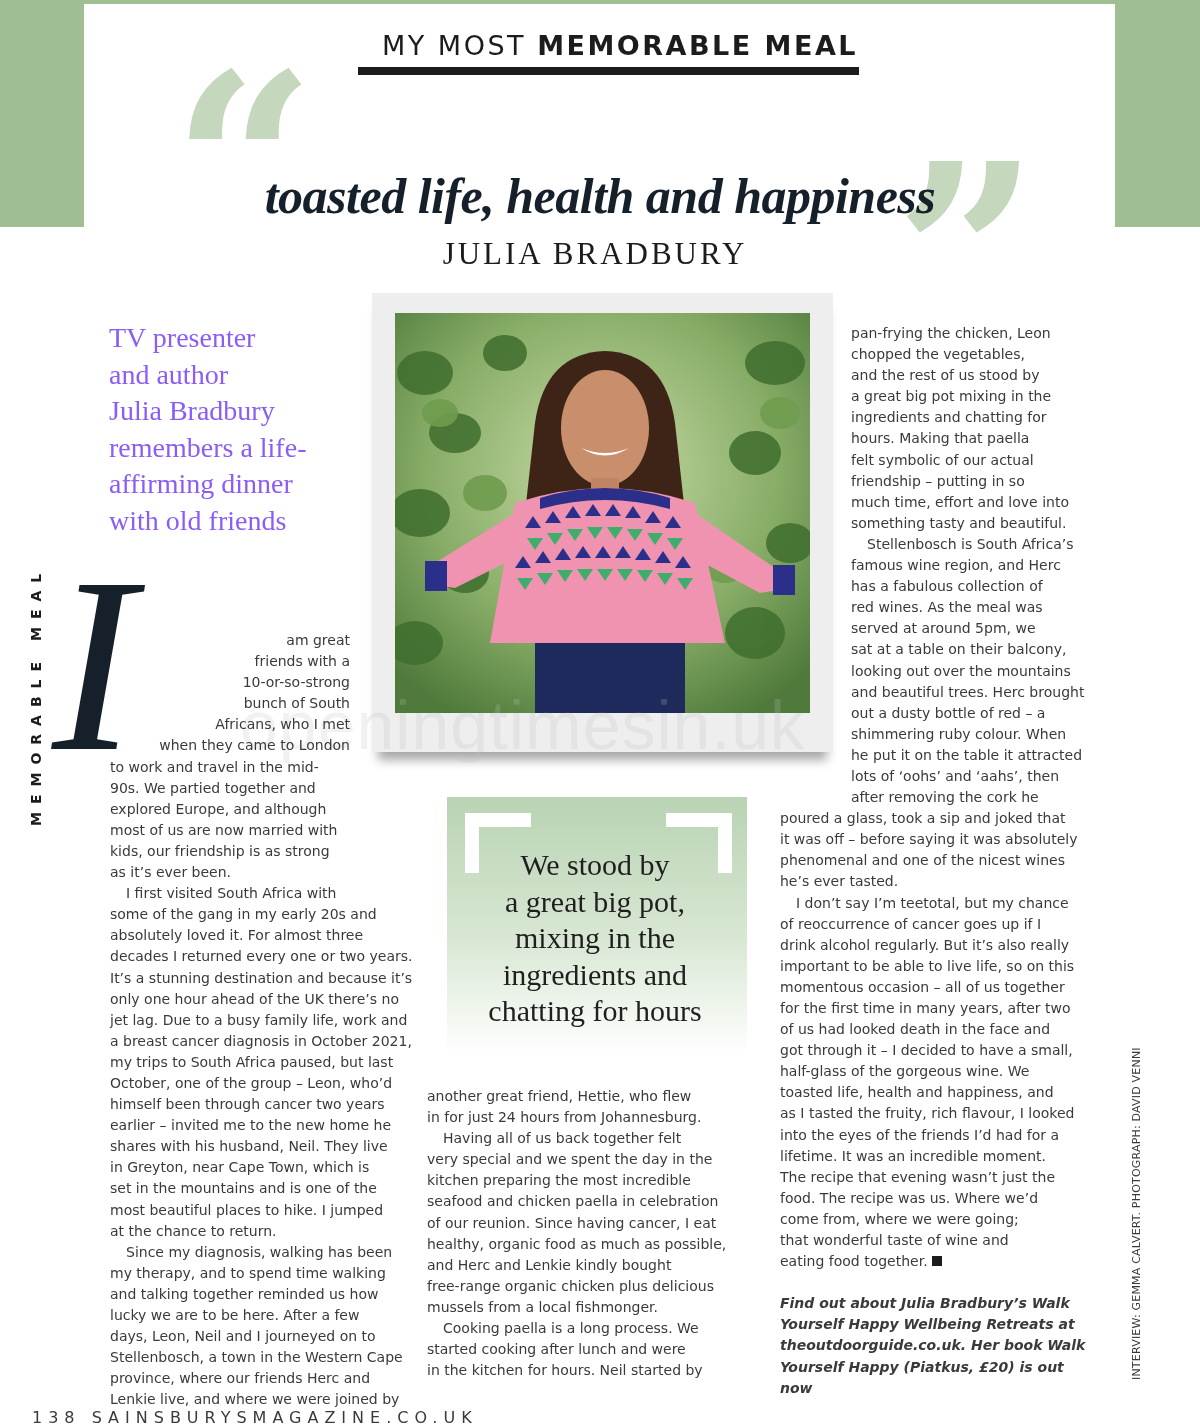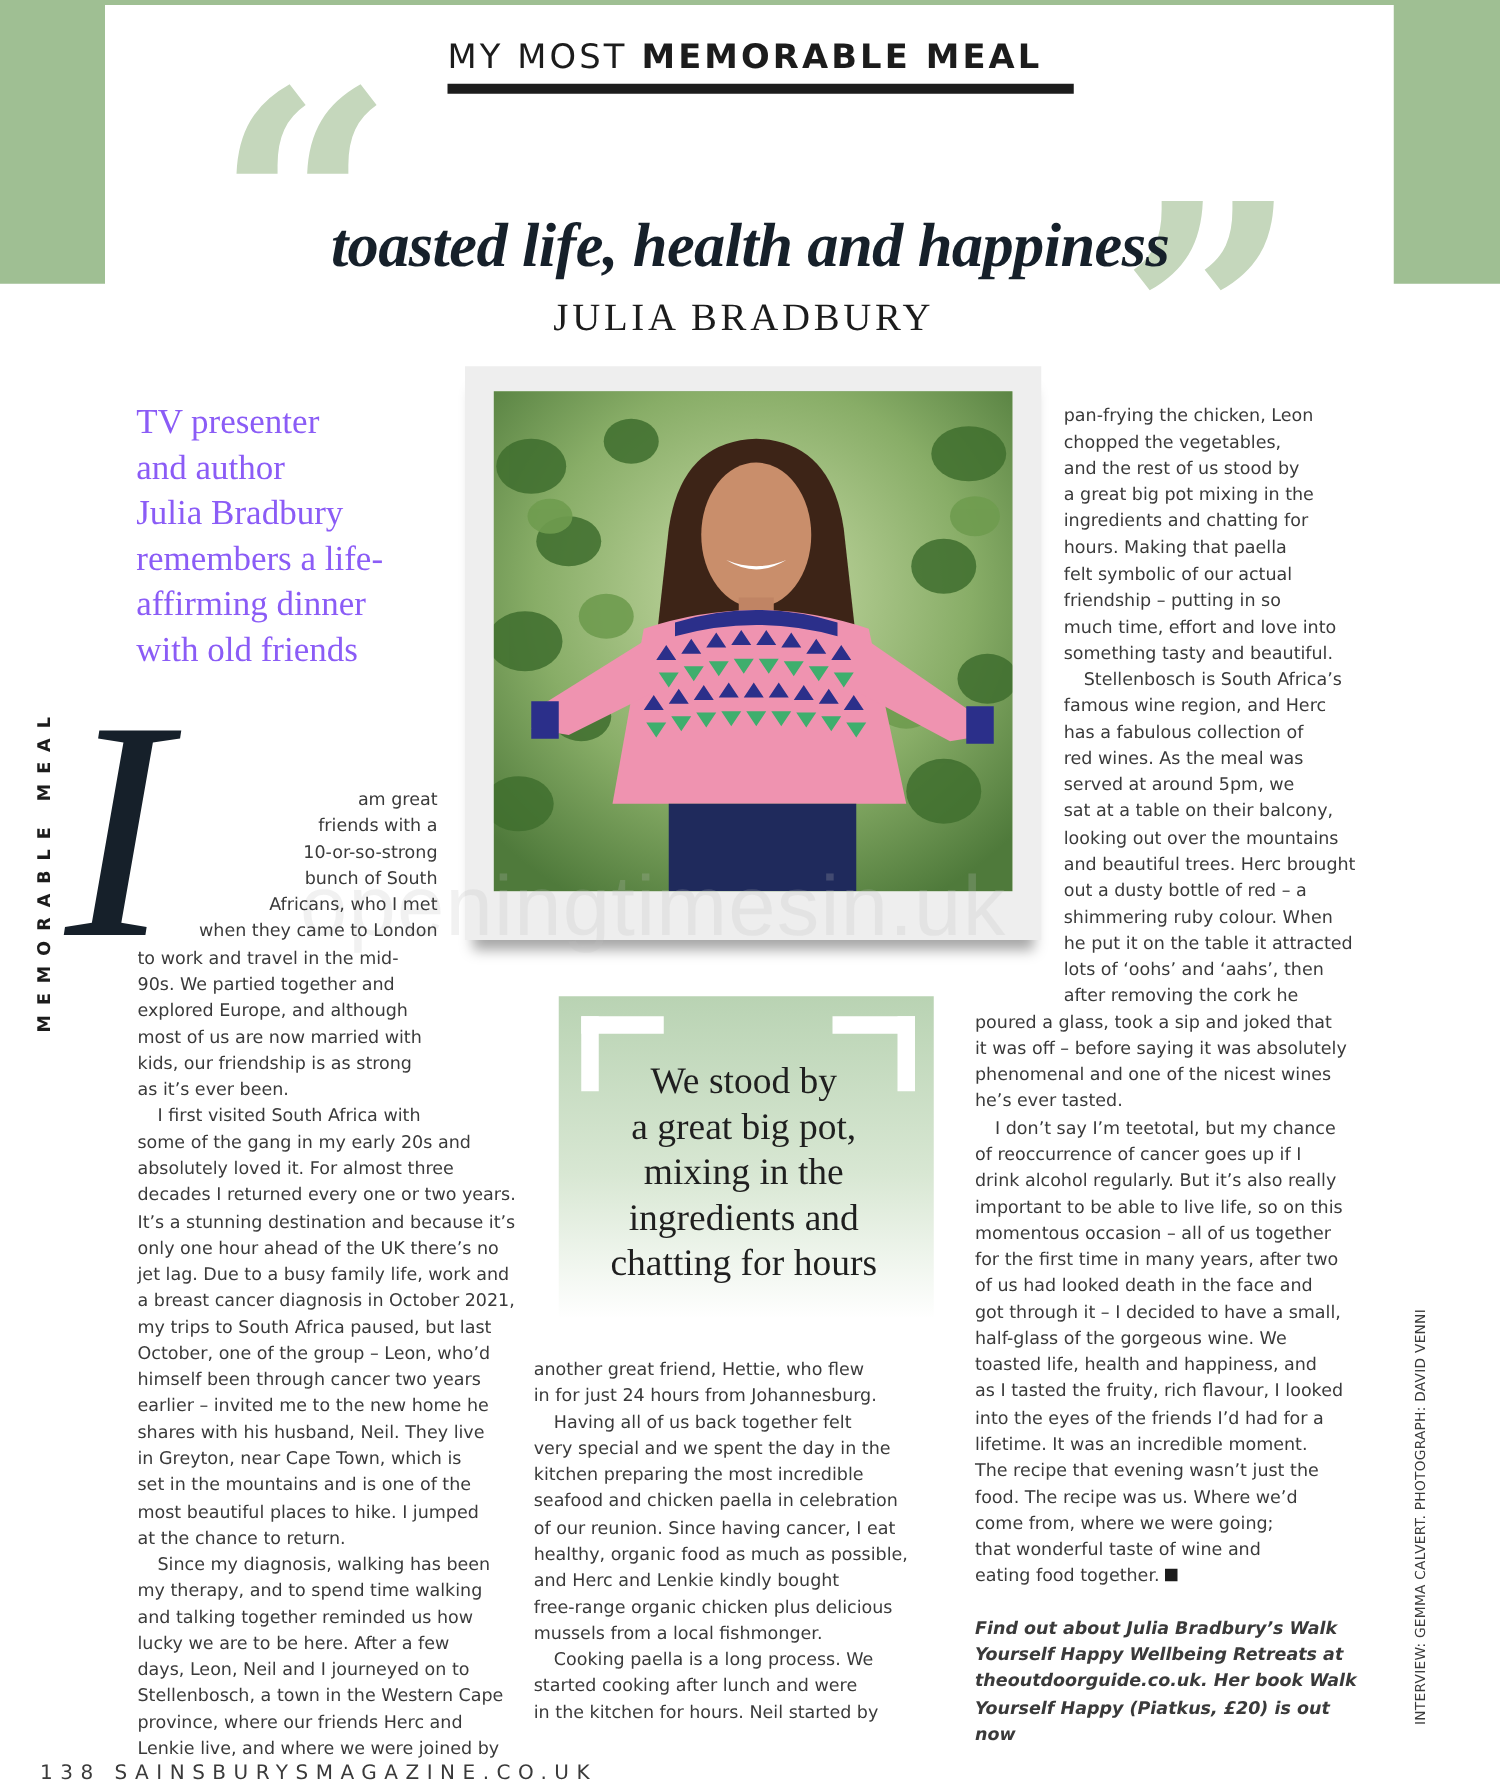--- a/index.html
+++ b/index.html
@@ -3,21 +3,21 @@
 <meta charset="utf-8">
 <style>
   * { box-sizing: border-box; margin: 0; padding: 0; }
   html, body { width: 1200px; height: 1428px; background: #ffffff; overflow: hidden; }
   body { position: relative; font-family: "Liberation Sans", "DejaVu Sans", sans-serif; color: #2b2b2b; }
 
   .green-band-left { position: absolute; left: 0; top: 0; width: 84px; height: 227px; background: #9fbf93; }
   .green-band-right { position: absolute; right: 0; top: 0; width: 85px; height: 227px; background: #9fbf93; }
   .green-band-top { position: absolute; left: 0; top: 0; width: 1200px; height: 4px; background: #9fbf93; }
 
-  .kicker { position: absolute; left: 358px; top: 30px; width: 500px; text-align: left;
+  .kicker { position: absolute; left: 358px; top: 30px; width: 500px; text-align: right;
             font-family: "DejaVu Sans", sans-serif; font-size: 27px; letter-spacing: 2.5px; color: #1c1c1c; white-space: nowrap; }
   .kicker .light { font-weight: normal; }
   .kicker .bold { font-weight: bold; }
   .kicker-rule { position: absolute; left: 358px; top: 67px; width: 501px; height: 8px; background: #1c1c1c; }
 
   .quote-mark-open { position: absolute; left: 172px; top: 40px; font-family: "DejaVu Serif", serif;
                      font-size: 250px; line-height: 1; color: #c5d7bc; font-weight: bold; }
   .quote-mark-close { position: absolute; left: 895px; top: 130px; font-family: "DejaVu Serif", serif;
                       font-size: 250px; line-height: 1; color: #c5d7bc; font-weight: bold; }
   .headline { position: absolute; left: 200px; top: 118px; width: 800px; text-align: center;

